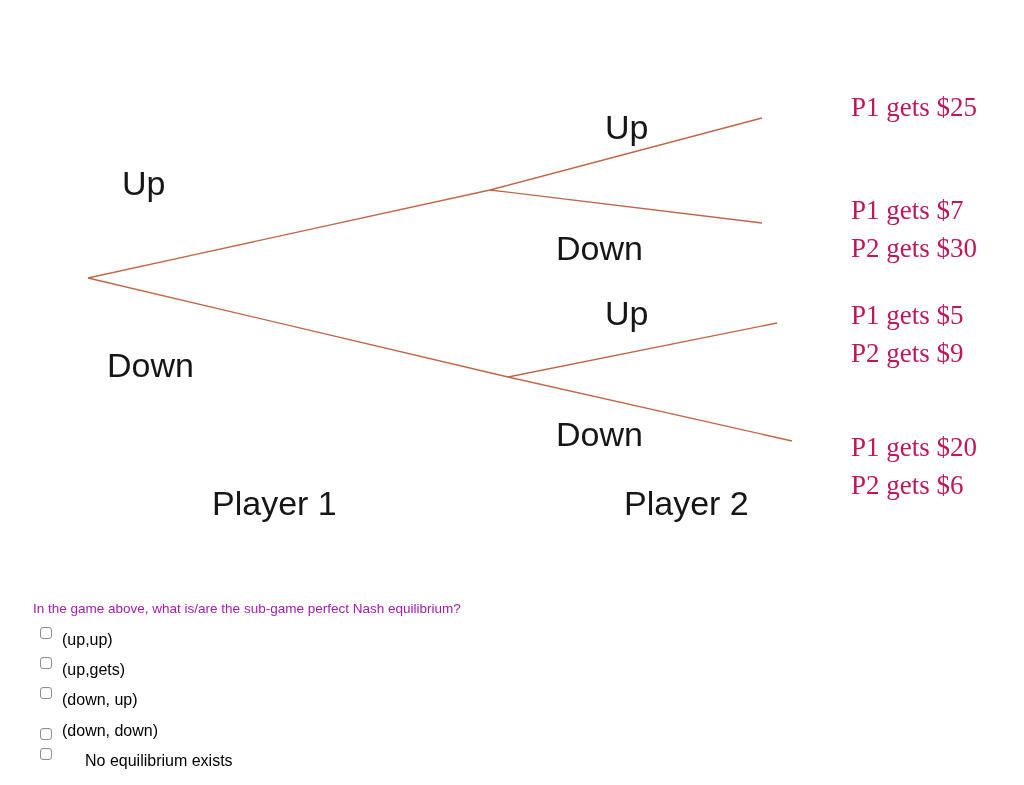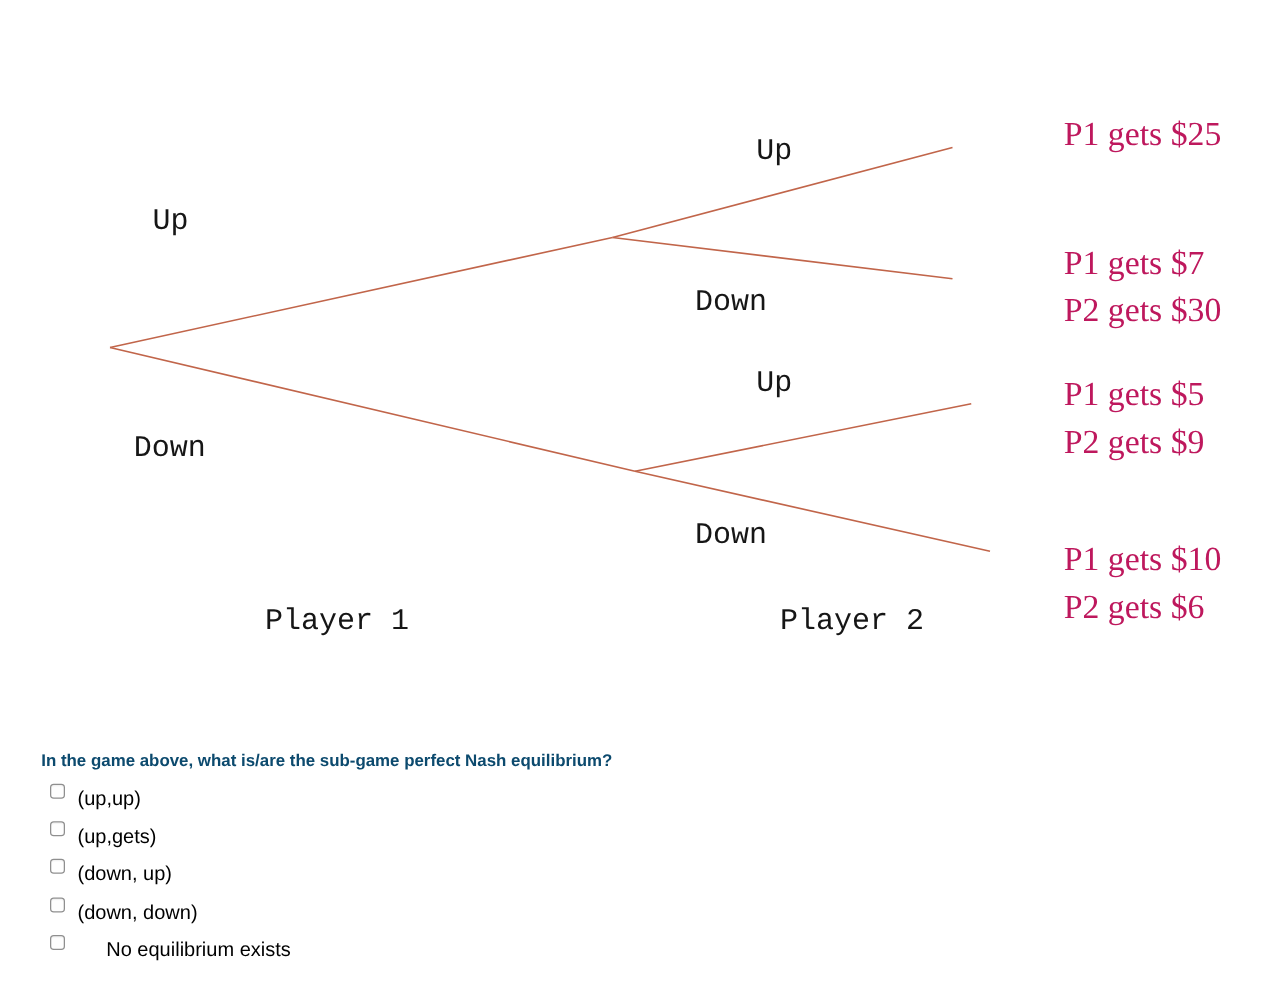--- a/index.html
+++ b/index.html
@@ -15,44 +15,43 @@
     overflow: hidden;
     font-family: "Liberation Sans", sans-serif;
   }
   .tree-svg {
     position: absolute;
     left: 0; top: 0;
     width: 1024px; height: 785px;
   }
   .tree-label {
     position: absolute;
-    font-family: Liberation Mono, monospace;
-    font-size: 24px;
+    font-family: Liberation Sans, sans-serif;
+    font-size: 34px;
     color: #161616;
     white-space: nowrap;
     line-height: 1;
   }
   .payoff {
     position: absolute;
     left: 811px;
     font-family: "Liberation Serif", "DejaVu Serif", serif;
     font-size: 27px;
     color: #be185d;
     line-height: 38px;
     white-space: nowrap;
     margin-left: 40px;
   }
   .question-text {
     position: absolute;
     left: 33px;
     top: 601px;
     font-size: 13.5px;
-    color: #0c4a6e;
+    color: #a21caf;
     white-space: nowrap;
-    font-weight: bold;
   }
   .option-row {
     position: absolute;
     left: 40px;
     display: flex;
     align-items: flex-start;
     gap: 10px;
   }
   .option-row input[type="checkbox"] {
     appearance: none;
@@ -103,39 +102,39 @@
   </div>
   <div class="payoff" style="top:191px;">
     <div>P1 gets $7</div>
     <div>P2 gets $30</div>
   </div>
   <div class="payoff" style="top:296px;">
     <div>P1 gets $5</div>
     <div>P2 gets $9</div>
   </div>
   <div class="payoff" style="top:428px;">
-    <div>P1 gets $10</div>
+    <div>P1 gets $20</div>
     <div>P2 gets $6</div>
   </div>
 
   <div class="question-text">In the game above, what is/are the sub-game perfect Nash equilibrium?</div>
 
   <div class="option-row" style="top:627px;">
     <input type="checkbox" style="">
     <span class="option-label">(up,up)</span>
   </div>
   <div class="option-row" style="top:657px;">
     <input type="checkbox" style="">
     <span class="option-label">(up,gets)</span>
   </div>
   <div class="option-row" style="top:687px;">
     <input type="checkbox" style="">
     <span class="option-label">(down, up)</span>
   </div>
-  <div class="option-row" style="top:718px;">
+  <div class="option-row" style="top:718px;align-items:flex-end;">
     <input type="checkbox" style="">
     <span class="option-label">(down, down)</span>
   </div>
   <div class="option-row" style="top:748px;gap:33px;">
     <input type="checkbox" style="">
     <span class="option-label">No equilibrium exists</span>
   </div>
 
 </div>
 

